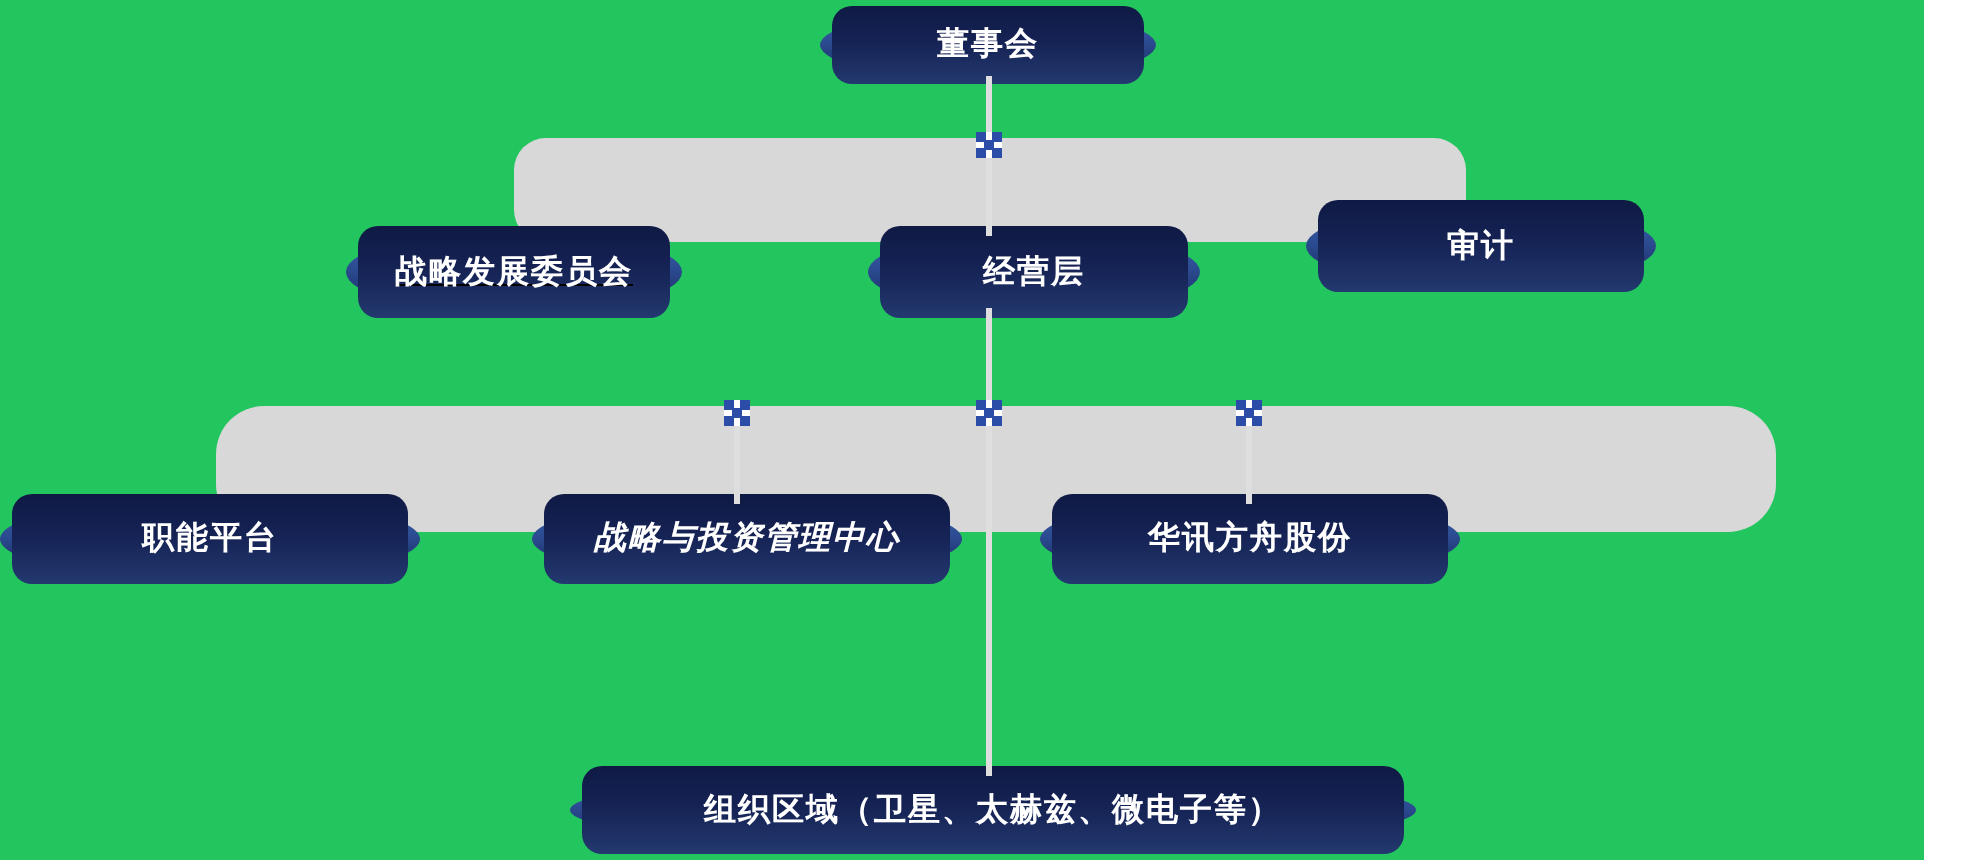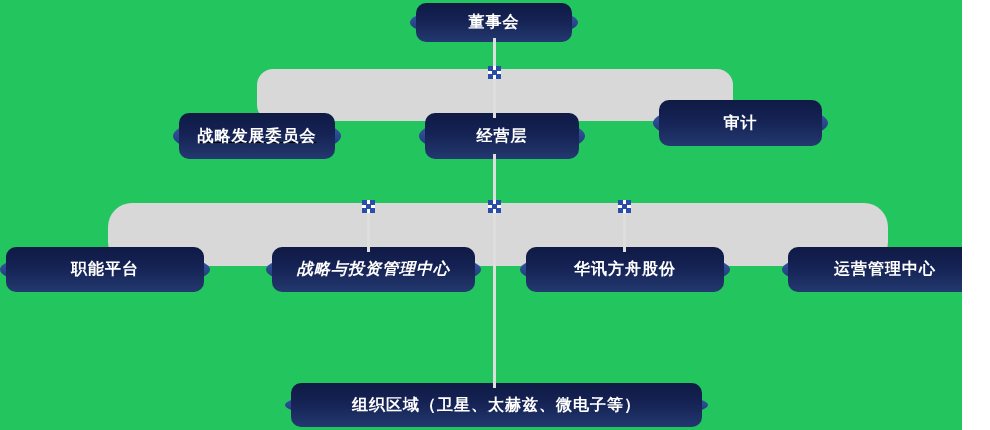--- a/index.html
+++ b/index.html
@@ -44,21 +44,21 @@
   }
   .node-body{
     position:relative;height:100%;border-radius:10px;
     background:linear-gradient(180deg,#0f1a44 0%,#152254 45%,#23396f 100%);
     display:flex;align-items:center;justify-content:center;
     color:#ffffff;font-size:16px;font-weight:bold;letter-spacing:1px;
     white-space:nowrap;
   }
   .n-board{left:410px;top:3px;width:168px;height:39px;}
   .n-committee{left:173px;top:113px;width:168px;height:46px;text-decoration:underline;}
-  .n-management{left:419px;top:113px;width:166px;height:46px;}
+  .n-management{left:434px;top:113px;width:166px;height:46px;}
   .n-audit{left:653px;top:100px;width:175px;height:46px;}
   .n-platform{left:0px;top:247px;width:210px;height:45px;}
   .n-invest{left:266px;top:247px;width:215px;height:45px;font-style:italic;}
   .n-huaxun{left:520px;top:247px;width:210px;height:45px;}
   .n-operations{left:782px;top:247px;width:206px;height:45px;}
   .n-region{left:285px;top:383px;width:423px;height:44px;text-align:right;}
 </style>
 </head>
 <body>
 
@@ -98,21 +98,18 @@
   </div>
 
   <div class="node n-invest">
     <div class="node-body">战略与投资管理中心</div>
   </div>
 
   <div class="node n-huaxun">
     <div class="node-body">华讯方舟股份</div>
   </div>
 
-  <div class="node n-operations">
-    <div class="node-body">运营管理中心</div>
-  </div>
 
   <div class="node n-region">
     <div class="node-body">组织区域（卫星、太赫兹、微电子等）</div>
   </div>
 
 </div>
 
 </body></html>

